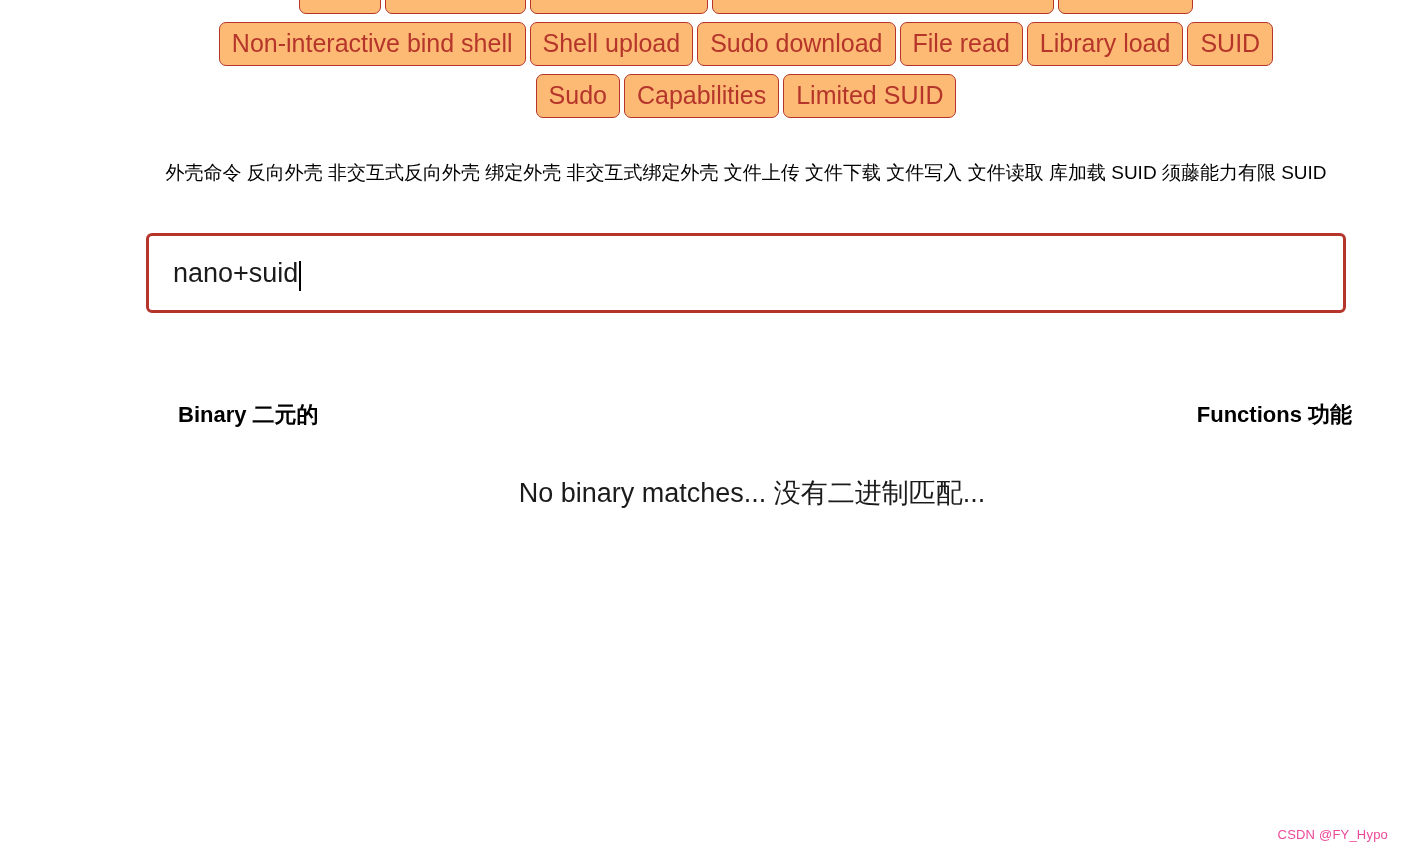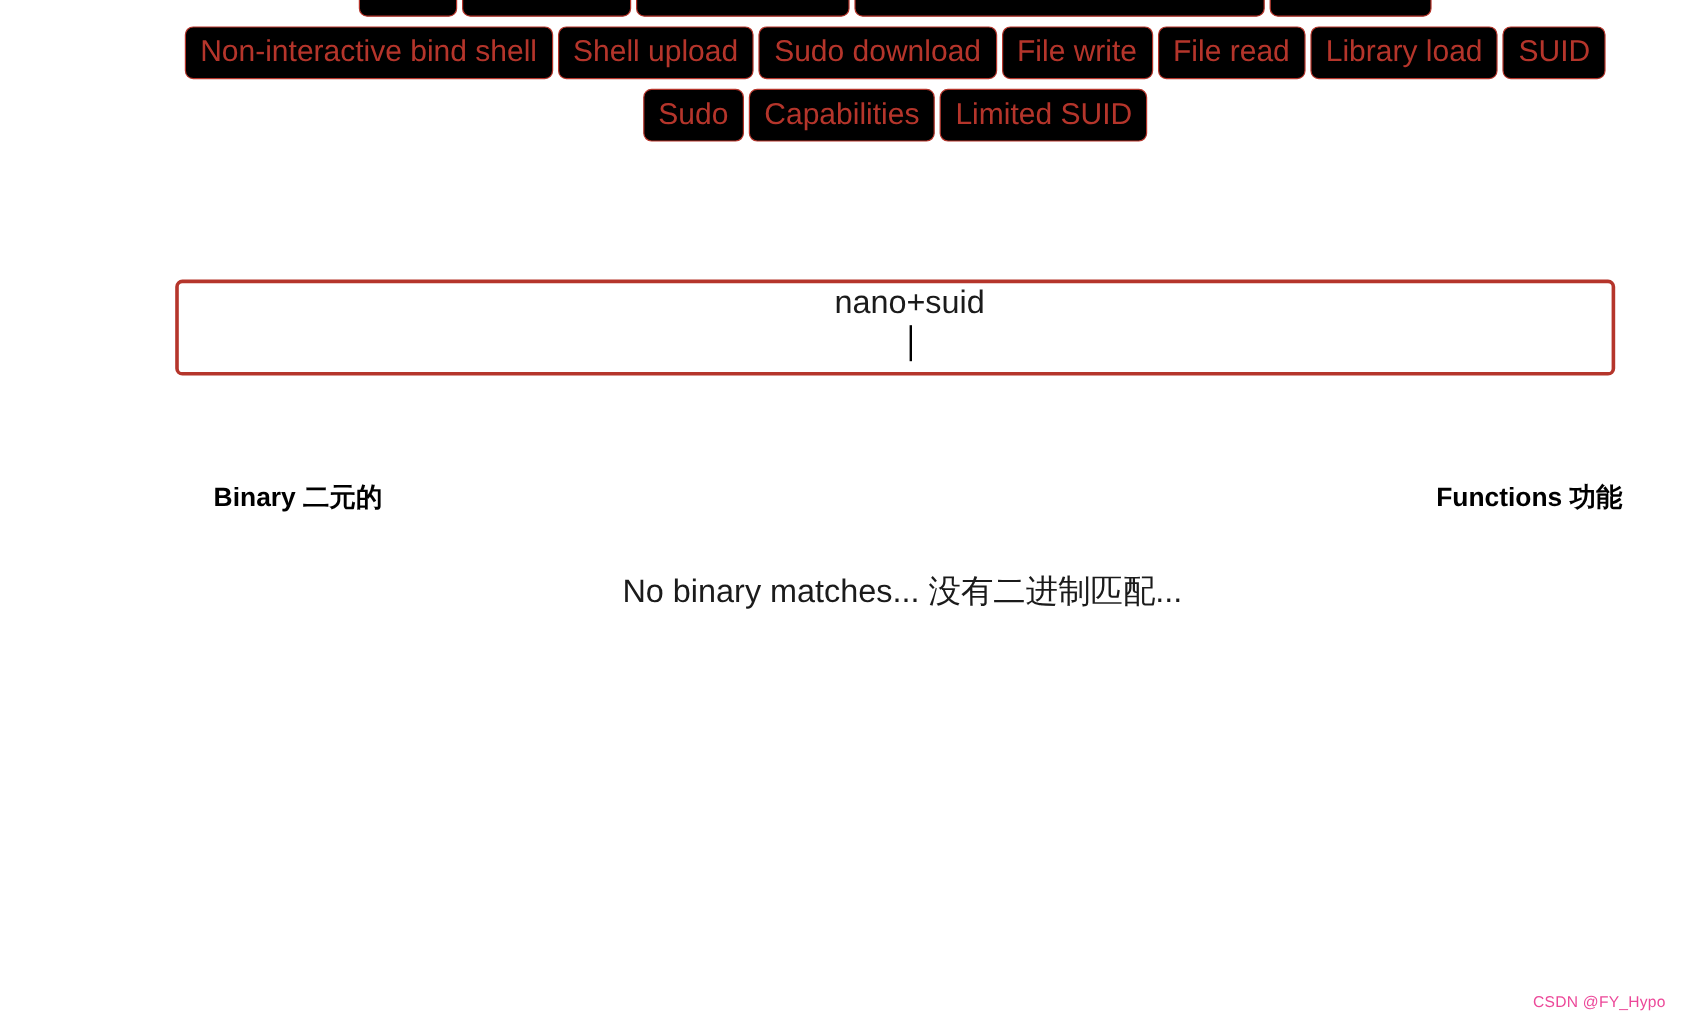--- a/index.html
+++ b/index.html
@@ -34,21 +34,21 @@
   .tag-row {
     display: flex;
     justify-content: center;
     align-items: flex-start;
     gap: 4px;
     margin-bottom: 8px;
   }
   .tag {
     display: inline-block;
     box-sizing: border-box;
-    background: #000000;
+    background: #fdba74;
     border: 1px solid #b5352b;
     border-radius: 7px;
     color: #b5352b;
     font-size: 25px;
     line-height: 28px;
     font-weight: 400;
     padding: 6px 12px 8px 12px;
     white-space: nowrap;
     cursor: pointer;
     font-family: "Liberation Sans", sans-serif;
@@ -78,21 +78,20 @@
   .search-box {
     box-sizing: border-box;
     width: 1200px;
     height: 80px;
     border: 3px solid #b5352b;
     border-radius: 6px;
     background: #ffffff;
     display: flex;
     align-items: center;
     padding-left: 24px;
-    flex-direction: column;
   }
   .search-text {
     font-size: 27px;
     line-height: 32px;
     color: #1b1b1b;
     font-family: "Liberation Sans", sans-serif;
     white-space: pre;
   }
   .caret {
     display: inline-block;
@@ -164,34 +163,34 @@
       <span class="tag">Command</span>
       <span class="tag">Reverse shell</span>
       <span class="tag">Non-interactive reverse shell</span>
       <span class="tag">Bind shell</span>
     </div>
 
     <div class="tag-row">
       <span class="tag">Non-interactive bind shell</span>
       <span class="tag">Shell upload</span>
       <span class="tag">Sudo download</span>
-      <span class="tag">File write</span>
       <span class="tag">File read</span>
       <span class="tag">Library load</span>
       <span class="tag">SUID</span>
     </div>
 
     <div class="tag-row">
       <span class="tag">Sudo</span>
       <span class="tag">Capabilities</span>
       <span class="tag">Limited SUID</span>
     </div>
 
   </div>
 
+  <div class="translation-line">外壳命令 反向外壳 非交互式反向外壳 绑定外壳 非交互式绑定外壳 文件上传 文件下载 文件写入 文件读取 库加载 SUID 须藤能力有限 SUID</div>
 
   <div class="search-wrap">
     <div class="search-box">
       <span class="search-text">nano+suid</span>
         <span class="caret"></span>
     </div>
   </div>
 
   <div class="results">
     <div class="results-head">

